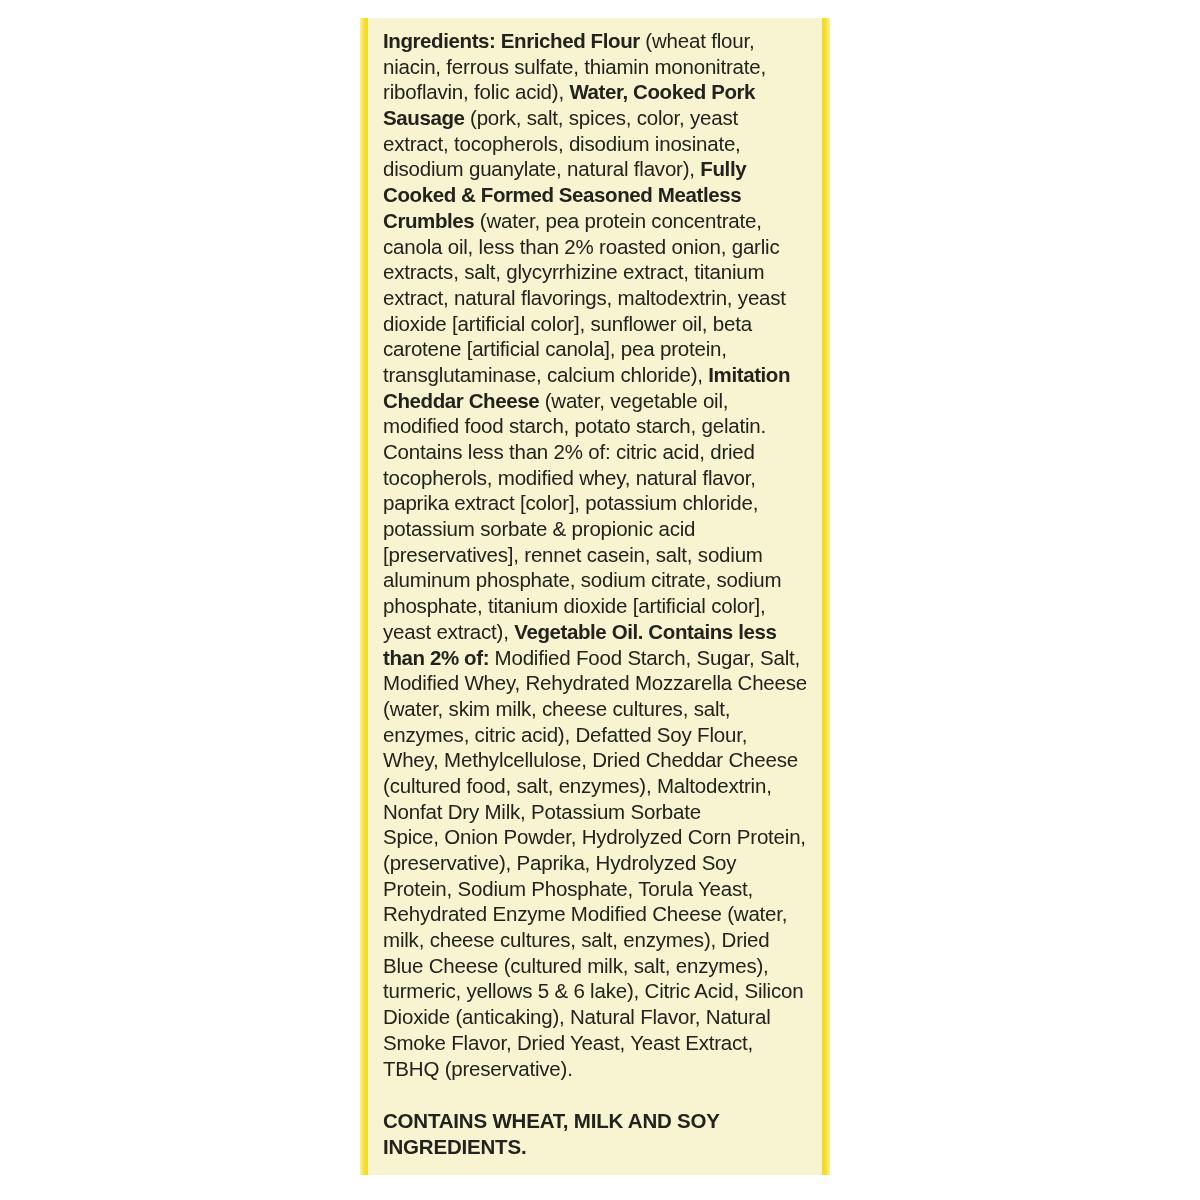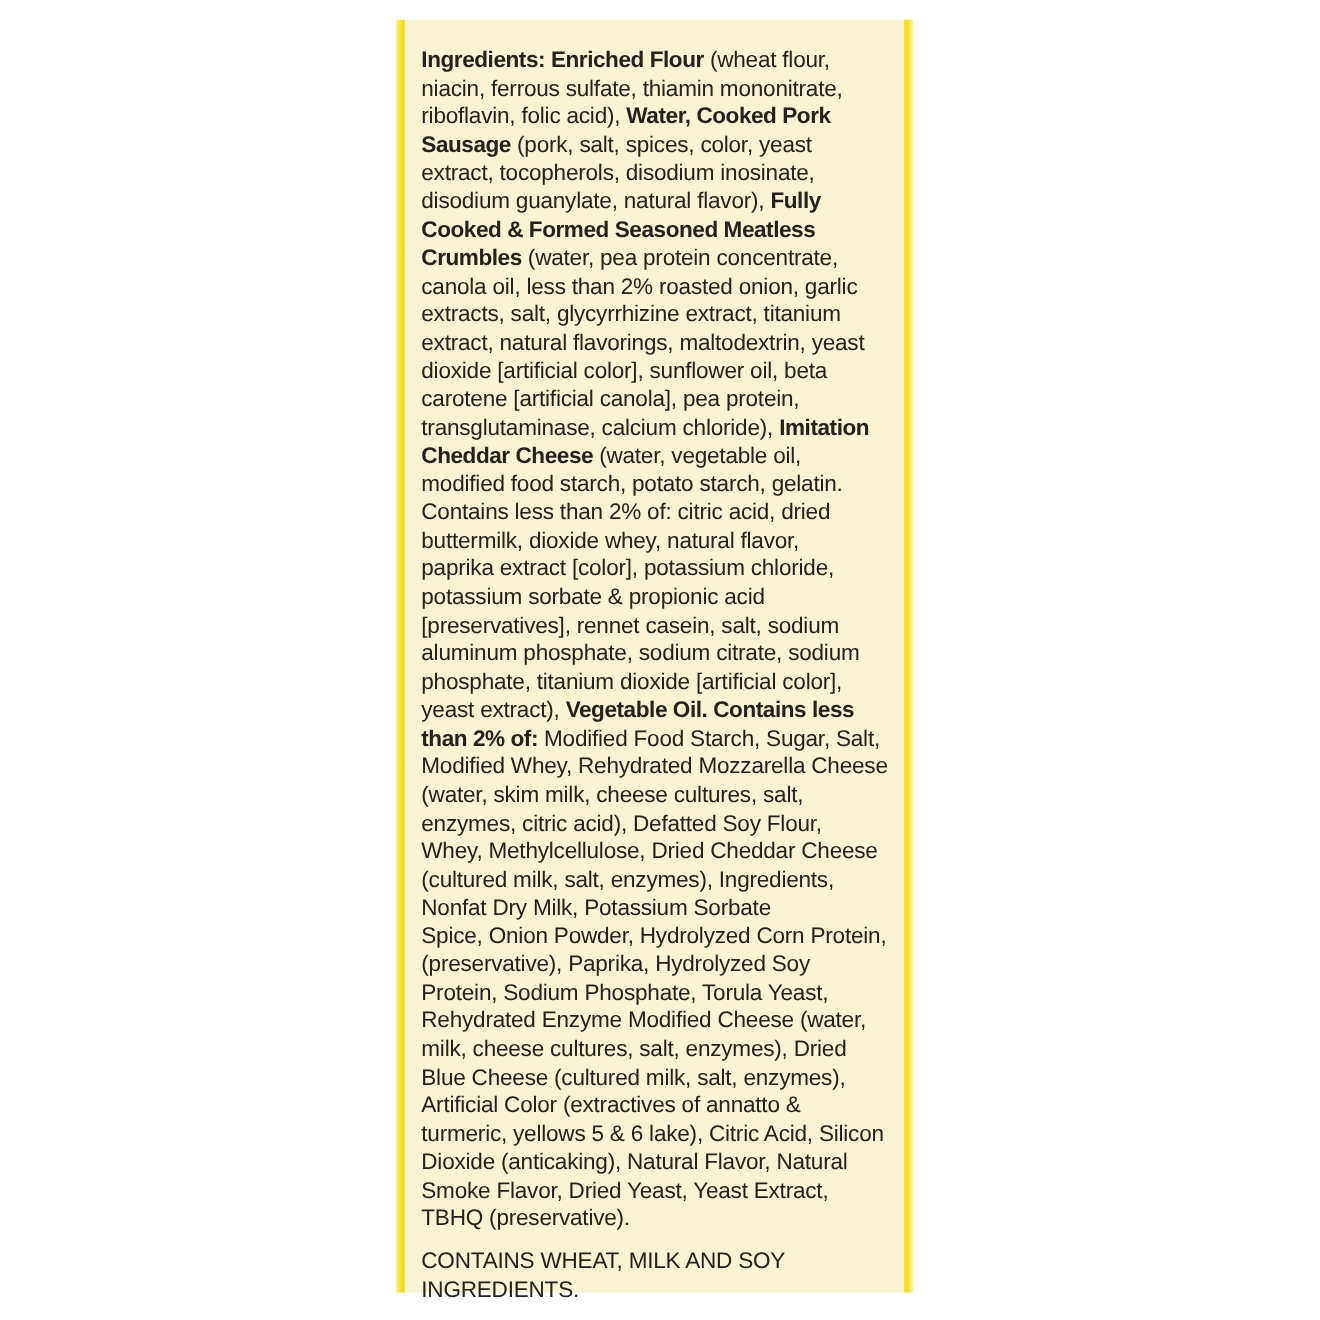--- a/index.html
+++ b/index.html
@@ -33,37 +33,37 @@
     right:0;
     background:linear-gradient(to left, #fdf2a0 0%, var(--stripe) 55%, #f3da25 100%);
   }
 
   .text-block{
     position:absolute;
     left:8px;
     top:0;
     width:454px;
     height:100%;
-    padding:24px 8px 6px 15px;
+    padding:10px 8px 6px 15px;
     color:var(--ink);
     font-size:20.5px;
     line-height:25.7px;
     letter-spacing:-0.2px;
   }
   .line{
     white-space:pre;
     height:25.7px;
   }
   .line b{
     font-weight:bold;
     letter-spacing:-0.4px;
   }
   .allergen{
-    margin-top:13px;
-    font-weight:normal;
+    margin-top:27px;
+    font-weight:bold;
   }
   .allergen .line{letter-spacing:-0.2px;}
 </style>
 </head>
 <body>
 
 <div class="panel">
   <div class="stripe left"></div>
   <div class="stripe right"></div>
 
@@ -79,41 +79,40 @@
         <div class="line"><b>Crumbles</b><span> (water, pea protein concentrate,</span></div>
         <div class="line"><span>canola oil, less than 2% roasted onion, garlic</span></div>
         <div class="line"><span>extracts, salt, glycyrrhizine extract, titanium</span></div>
         <div class="line"><span>extract, natural flavorings, maltodextrin, yeast</span></div>
         <div class="line"><span>dioxide [artificial color], sunflower oil, beta</span></div>
         <div class="line"><span>carotene [artificial canola], pea protein,</span></div>
         <div class="line"><span>transglutaminase, calcium chloride), </span><b>Imitation</b></div>
         <div class="line"><b>Cheddar Cheese</b><span> (water, vegetable oil,</span></div>
         <div class="line"><span>modified food starch, potato starch, gelatin.</span></div>
         <div class="line"><span>Contains less than 2% of: citric acid, dried</span></div>
-        <div class="line"><span>buttermilk, dioxide whey, natural flavor,</span></div>
+        <div class="line"><span>tocopherols, modified whey, natural flavor,</span></div>
         <div class="line"><span>paprika extract [color], potassium chloride,</span></div>
         <div class="line"><span>potassium sorbate &amp; propionic acid</span></div>
         <div class="line"><span>[preservatives], rennet casein, salt, sodium</span></div>
         <div class="line"><span>aluminum phosphate, sodium citrate, sodium</span></div>
         <div class="line"><span>phosphate, titanium dioxide [artificial color],</span></div>
         <div class="line"><span>yeast extract), </span><b>Vegetable Oil. Contains less</b></div>
         <div class="line"><b>than 2% of:</b><span> Modified Food Starch, Sugar, Salt,</span></div>
         <div class="line"><span>Modified Whey, Rehydrated Mozzarella Cheese</span></div>
         <div class="line"><span>(water, skim milk, cheese cultures, salt,</span></div>
         <div class="line"><span>enzymes, citric acid), Defatted Soy Flour,</span></div>
         <div class="line"><span>Whey, Methylcellulose, Dried Cheddar Cheese</span></div>
-        <div class="line"><span>(cultured milk, salt, enzymes), Ingredients,</span></div>
+        <div class="line"><span>(cultured food, salt, enzymes), Maltodextrin,</span></div>
         <div class="line"><span>Nonfat Dry Milk, Potassium Sorbate</span></div>
         <div class="line"><span>Spice, Onion Powder, Hydrolyzed Corn Protein,</span></div>
         <div class="line"><span>(preservative), Paprika, Hydrolyzed Soy</span></div>
         <div class="line"><span>Protein, Sodium Phosphate, Torula Yeast,</span></div>
         <div class="line"><span>Rehydrated Enzyme Modified Cheese (water,</span></div>
         <div class="line"><span>milk, cheese cultures, salt, enzymes), Dried</span></div>
         <div class="line"><span>Blue Cheese (cultured milk, salt, enzymes),</span></div>
-        <div class="line"><span>Artificial Color (extractives of annatto &amp;</span></div>
         <div class="line"><span>turmeric, yellows 5 &amp; 6 lake), Citric Acid, Silicon</span></div>
         <div class="line"><span>Dioxide (anticaking), Natural Flavor, Natural</span></div>
         <div class="line"><span>Smoke Flavor, Dried Yeast, Yeast Extract,</span></div>
         <div class="line"><span>TBHQ (preservative).</span></div>
       </div>
 
     <div class="allergen">
       <div class="line">CONTAINS WHEAT, MILK AND SOY</div>
       <div class="line">INGREDIENTS.</div>
     </div>

